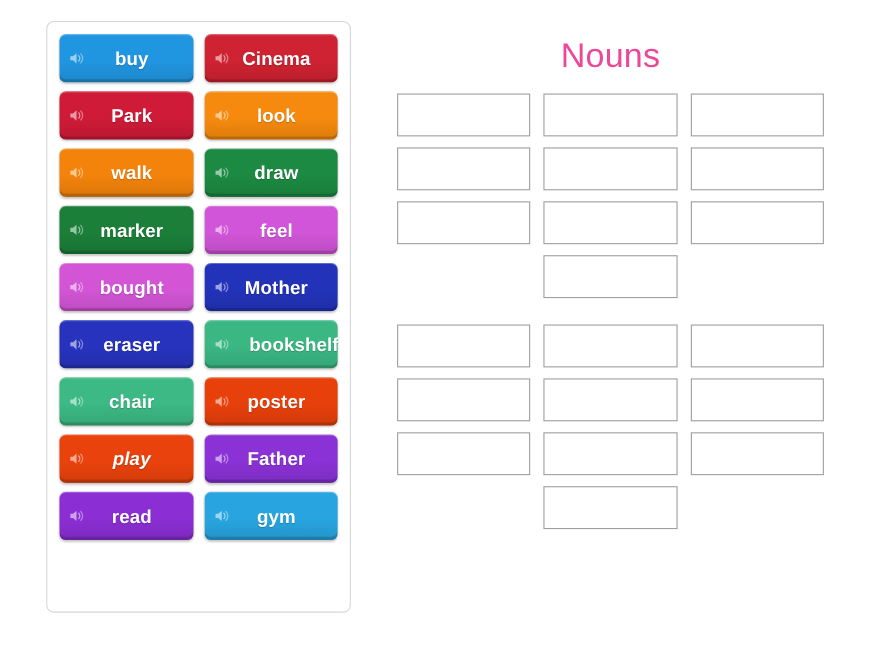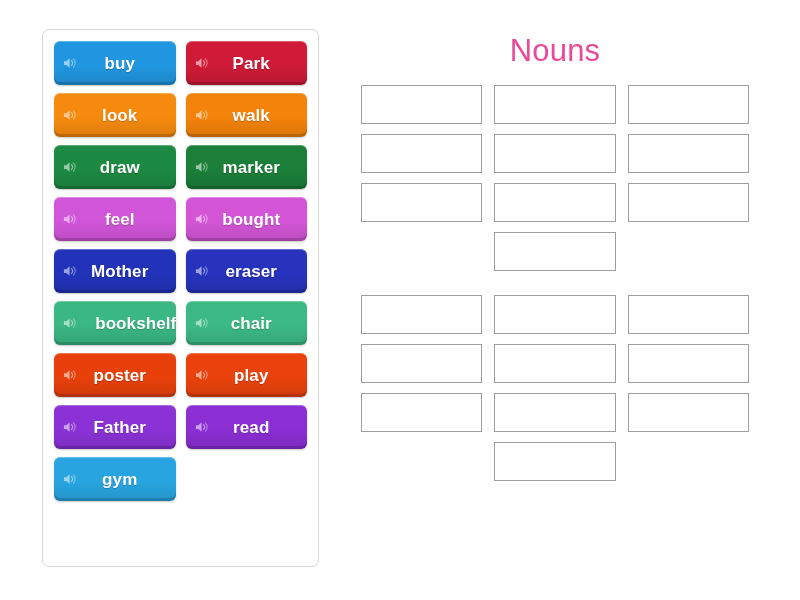--- a/index.html
+++ b/index.html
@@ -16,21 +16,21 @@
     position: relative;
     width: 800px;
     height: 600px;
     background: #ffffff;
   }
 
   
   .tile-panel {
     position: absolute;
     left: 42px;
-    top: 29px;
+    top: 19px;
     width: 277px;
     height: 538px;
     border: 1px solid #d6d6d6;
     border-radius: 7px;
     background: #ffffff;
     box-sizing: border-box;
     padding: 7px 6px;
   }
 
   .tile-grid {
@@ -150,20 +150,30 @@
           <div class="tile" style="background: linear-gradient(rgb(33, 150, 224) 0%, rgb(33, 150, 224) 55%, rgba(0, 0, 0, 0.1) 100%), rgb(33, 150, 224);">
             <svg class="speaker" viewBox="0 0 16 16" xmlns="http://www.w3.org/2000/svg">
               <path d="M1 6 h2.6 L7 3 v10 L3.6 10 H1 Z" fill="#ffffff"></path>
               <path d="M9.1 5.4 a3.6 3.6 0 0 1 0 5.2" stroke="#ffffff" stroke-width="1.2" fill="none" stroke-linecap="round"></path>
               <path d="M11.1 3.7 a6 6 0 0 1 0 8.6" stroke="#ffffff" stroke-width="1.2" fill="none" stroke-linecap="round" opacity="0.75"></path>
             </svg>
             <span class="tile-label">buy</span>
           </div>
         </div>
         <div class="tile-cell">
+          <div class="tile" style="background: linear-gradient(rgb(207, 34, 50) 0%, rgb(207, 34, 50) 55%, rgba(0, 0, 0, 0.1) 100%), rgb(207, 34, 50);">
+            <svg class="speaker" viewBox="0 0 16 16" xmlns="http://www.w3.org/2000/svg">
+              <path d="M1 6 h2.6 L7 3 v10 L3.6 10 H1 Z" fill="#ffffff"></path>
+              <path d="M9.1 5.4 a3.6 3.6 0 0 1 0 5.2" stroke="#ffffff" stroke-width="1.2" fill="none" stroke-linecap="round"></path>
+              <path d="M11.1 3.7 a6 6 0 0 1 0 8.6" stroke="#ffffff" stroke-width="1.2" fill="none" stroke-linecap="round" opacity="0.75"></path>
+            </svg>
+            <span class="tile-label">Cinema</span>
+          </div>
+        </div>
+        <div class="tile-cell">
           <div class="tile" style="background: linear-gradient(rgb(207, 27, 56) 0%, rgb(207, 27, 56) 55%, rgba(0, 0, 0, 0.1) 100%), rgb(207, 27, 56);">
             <svg class="speaker" viewBox="0 0 16 16" xmlns="http://www.w3.org/2000/svg">
               <path d="M1 6 h2.6 L7 3 v10 L3.6 10 H1 Z" fill="#ffffff"></path>
               <path d="M9.1 5.4 a3.6 3.6 0 0 1 0 5.2" stroke="#ffffff" stroke-width="1.2" fill="none" stroke-linecap="round"></path>
               <path d="M11.1 3.7 a6 6 0 0 1 0 8.6" stroke="#ffffff" stroke-width="1.2" fill="none" stroke-linecap="round" opacity="0.75"></path>
             </svg>
             <span class="tile-label">Park</span>
           </div>
         </div>
         <div class="tile-cell">
@@ -270,21 +280,21 @@
           <div class="tile" style="background: linear-gradient(rgb(232, 64, 11) 0%, rgb(232, 64, 11) 55%, rgba(0, 0, 0, 0.1) 100%), rgb(232, 64, 11);">
             <svg class="speaker" viewBox="0 0 16 16" xmlns="http://www.w3.org/2000/svg">
               <path d="M1 6 h2.6 L7 3 v10 L3.6 10 H1 Z" fill="#ffffff"></path>
               <path d="M9.1 5.4 a3.6 3.6 0 0 1 0 5.2" stroke="#ffffff" stroke-width="1.2" fill="none" stroke-linecap="round"></path>
               <path d="M11.1 3.7 a6 6 0 0 1 0 8.6" stroke="#ffffff" stroke-width="1.2" fill="none" stroke-linecap="round" opacity="0.75"></path>
             </svg>
             <span class="tile-label">poster</span>
           </div>
         </div>
         <div class="tile-cell">
-          <div class="tile" style="background: linear-gradient(rgb(234, 66, 12) 0%, rgb(234, 66, 12) 55%, rgba(0, 0, 0, 0.1) 100%), rgb(234, 66, 12);">
+          <div class="tile" style="background: linear-gradient(rgb(234, 66, 12) 0%, rgb(234, 66, 12) 55%, rgba(0, 0, 0, 0.1) 100%), rgb(234, 66, 12); font-style: italic;">
             <svg class="speaker" viewBox="0 0 16 16" xmlns="http://www.w3.org/2000/svg">
               <path d="M1 6 h2.6 L7 3 v10 L3.6 10 H1 Z" fill="#ffffff"></path>
               <path d="M9.1 5.4 a3.6 3.6 0 0 1 0 5.2" stroke="#ffffff" stroke-width="1.2" fill="none" stroke-linecap="round"></path>
               <path d="M11.1 3.7 a6 6 0 0 1 0 8.6" stroke="#ffffff" stroke-width="1.2" fill="none" stroke-linecap="round" opacity="0.75"></path>
             </svg>
             <span class="tile-label">play</span>
           </div>
         </div>
         <div class="tile-cell">
           <div class="tile" style="background: linear-gradient(rgb(138, 50, 214) 0%, rgb(138, 50, 214) 55%, rgba(0, 0, 0, 0.1) 100%), rgb(138, 50, 214);">

